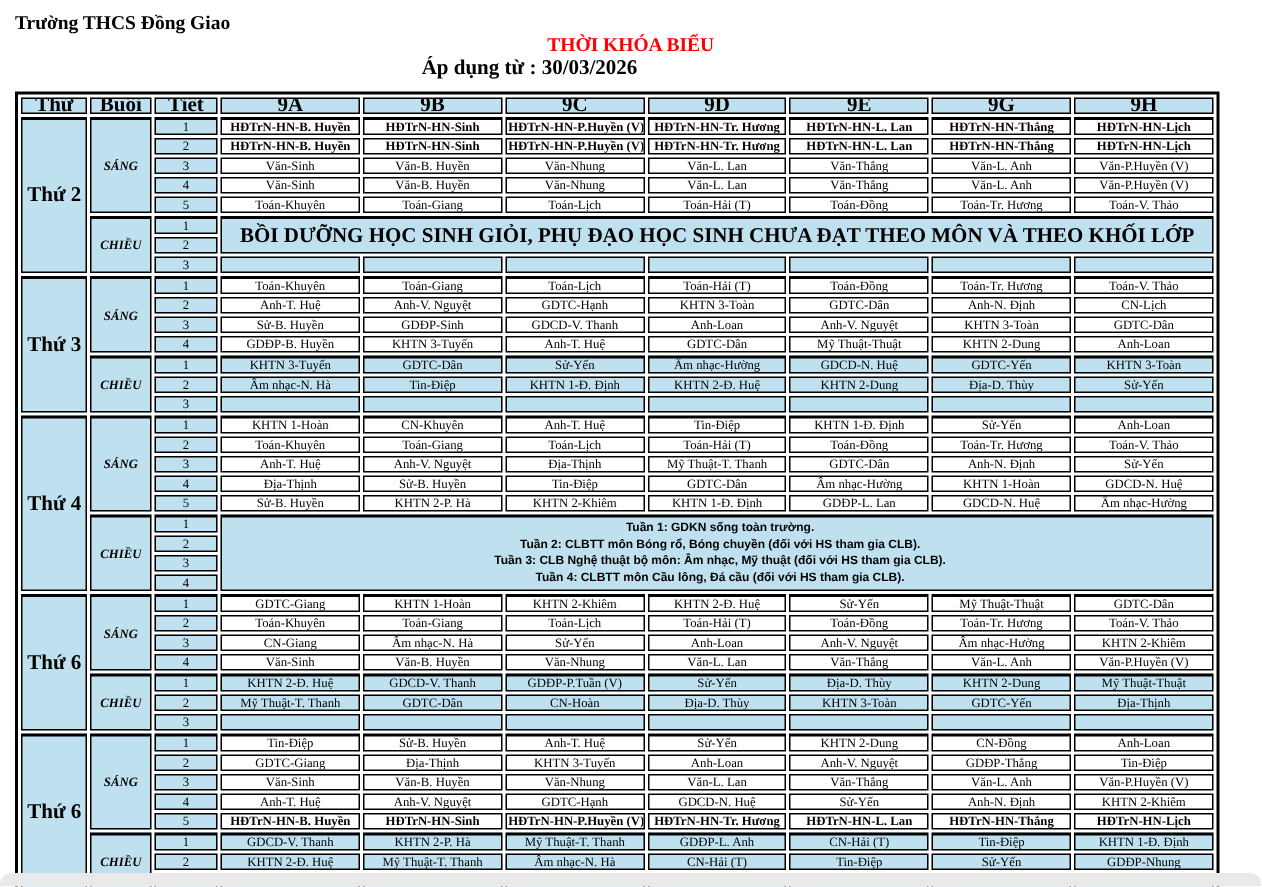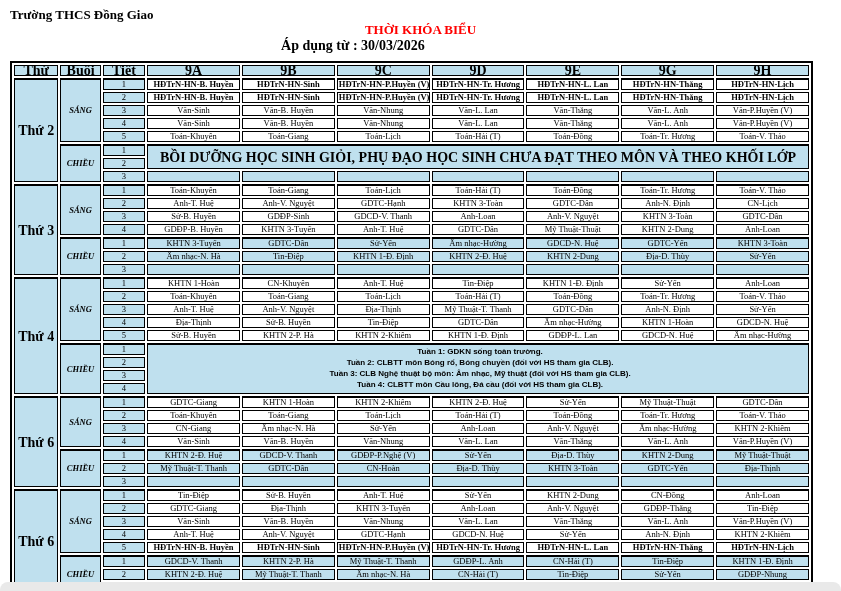--- a/index.html
+++ b/index.html
@@ -319,21 +319,21 @@
         <td class="subject">Văn-L. Lan</td>
         <td class="subject">Văn-Thắng</td>
         <td class="subject">Văn-L. Anh</td>
         <td class="subject">Văn-P.Huyền (V)</td>
       </tr>
       <tr>
         <td class="sess sess-start" rowspan="3">CHIỀU</td>
         <td class="tiet sess-start">1</td>
         <td class="subject chieu sess-start">KHTN 2-Đ. Huệ</td>
         <td class="subject chieu sess-start">GDCD-V. Thanh</td>
-        <td class="subject chieu sess-start">GDĐP-P.Nghệ (V)</td>
+        <td class="subject chieu sess-start">GDĐP-P.Tuần (V)</td>
         <td class="subject chieu sess-start">Sử-Yến</td>
         <td class="subject chieu sess-start">Địa-D. Thùy</td>
         <td class="subject chieu sess-start">KHTN 2-Dung</td>
         <td class="subject chieu sess-start">Mỹ Thuật-Thuật</td>
       </tr>
       <tr>
         <td class="tiet">2</td>
         <td class="subject chieu">Mỹ Thuật-T. Thanh</td>
         <td class="subject chieu">GDTC-Dân</td>
         <td class="subject chieu">CN-Hoàn</td>

